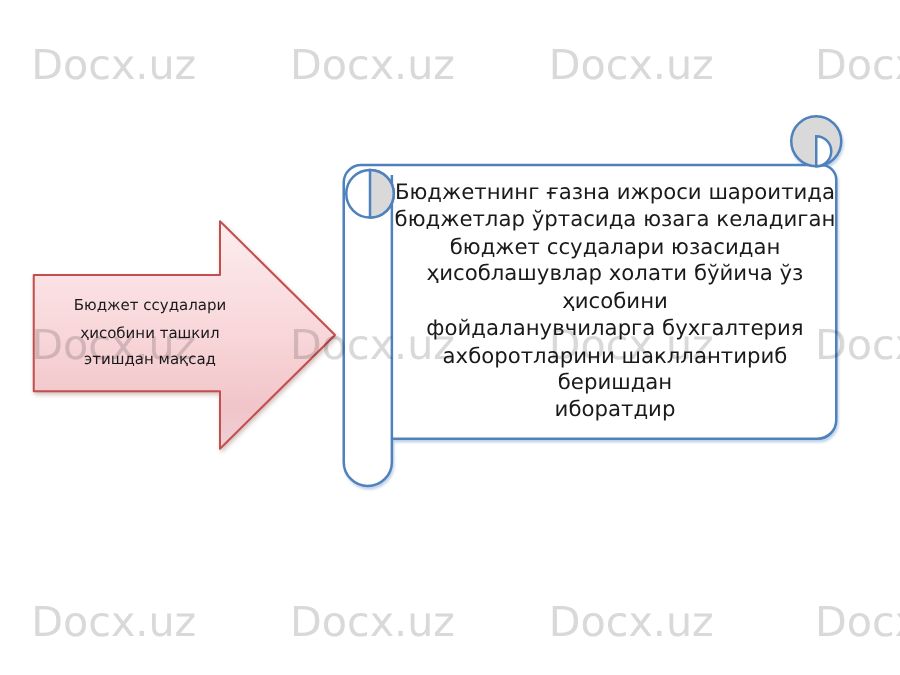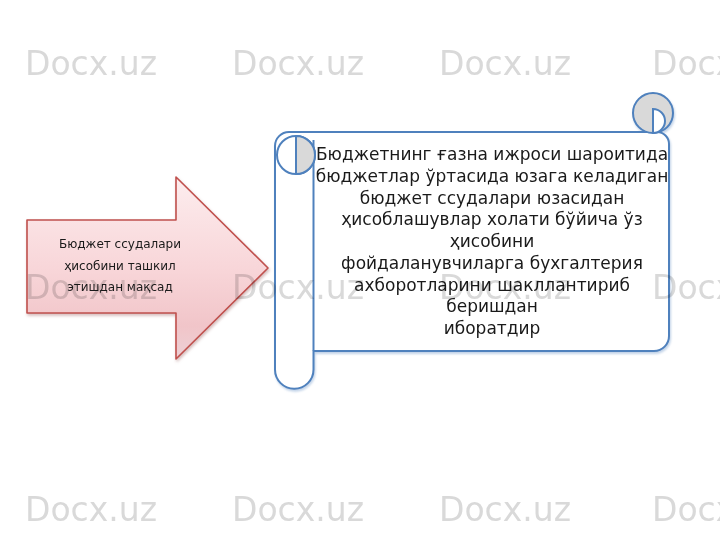--- a/index.html
+++ b/index.html
@@ -21,21 +21,21 @@
   .scroll-divider{fill:none;stroke:var(--scroll-stroke);stroke-width:2;}
   .curl-gray{fill:var(--curl-fill);stroke:var(--scroll-stroke);stroke-width:2;}
   .curl-white{fill:#ffffff;stroke:var(--scroll-stroke);stroke-width:2;}
   .arrow-body{stroke:var(--arrow-stroke);stroke-width:1.6;stroke-linejoin:round;fill:url(#arrowGrad);}
   .shape-label{
     position:absolute;display:flex;align-items:center;justify-content:center;
     text-align:center;white-space:pre-line;color:var(--text-color);
   }
   #arrow-label{left:34px;top:220px;width:172px;height:93px;font-size:12px;line-height:21.5px;}
   #scroll-label{left:310px;top:134px;width:364px;height:216px;font-size:17px;line-height:21.7px;}
-  #watermark-layer{position:absolute;left:0;top:12px;width:720px;height:428px;pointer-events:none;}
+  #watermark-layer{position:absolute;left:0;top:0;width:720px;height:428px;pointer-events:none;}
   .watermark{
     position:absolute;font-size:33px;line-height:1;letter-spacing:0;
     color:var(--watermark);mix-blend-mode:multiply;white-space:nowrap;
   }
 </style>
 </head>
 <body>
 
 <div id="slide">
 

